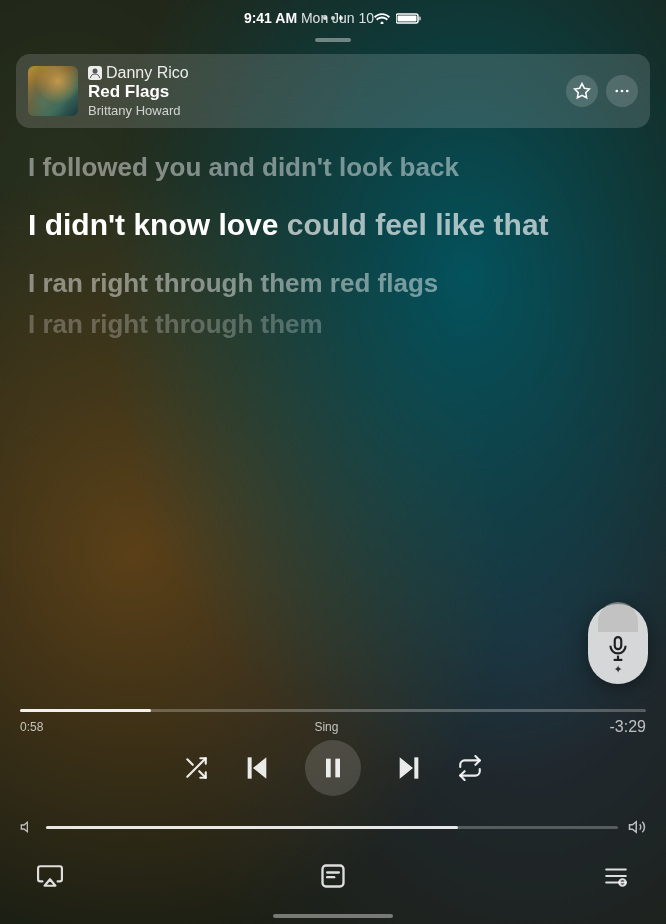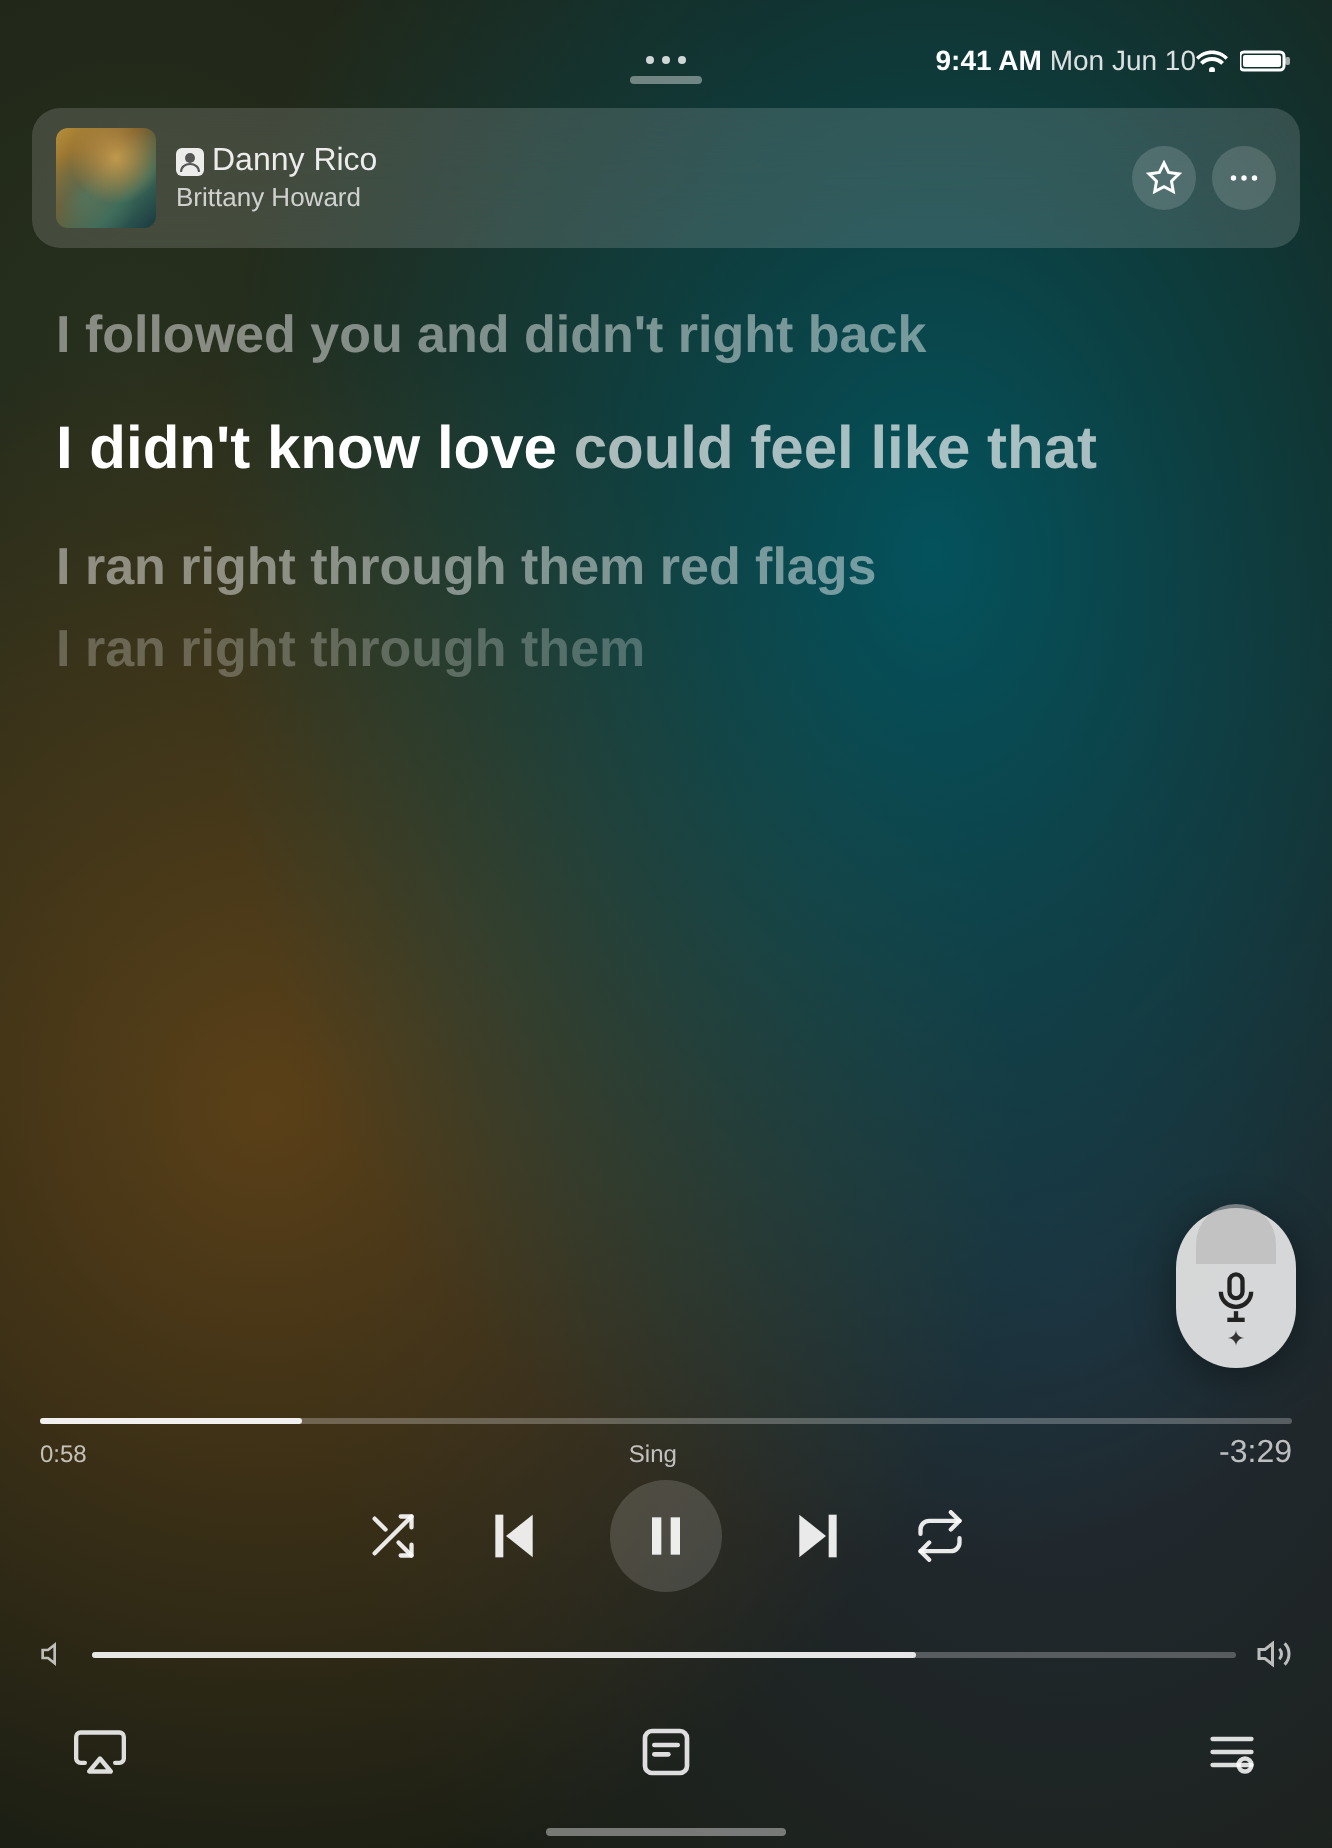--- a/index.html
+++ b/index.html
@@ -42,24 +42,23 @@
 
     
     .status-bar {
       position: absolute;
       top: 0;
       left: 0;
       right: 0;
       height: 36px;
       display: flex;
       align-items: center;
-      justify-content: flex-end;
+      justify-content: center;
       padding: 0 20px;
       z-index: 10;
-      margin-top: 12px;
     }
 
     .status-time {
       font-size: 14px;
       font-weight: 600;
       color: #fff;
     }
 
     .status-dots {
       position: absolute;
@@ -466,20 +465,21 @@
       <div class="track-user">
 
         <div class="user-icon">
           <svg width="12" height="12" viewBox="0 0 12 12" fill="#555">
             <circle cx="6" cy="4" r="2.5"></circle>
             <path d="M1.5 11c0-2.5 2-4 4.5-4s4.5 1.5 4.5 4" stroke="#555" stroke-width="1" fill="none"></path>
           </svg>
         </div>
         <span class="track-username">Danny Rico</span>
       </div>
+      <div class="track-title">Red Flags</div>
       <div class="track-artist">Brittany Howard</div>
     </div>
     <div class="card-actions">
       <button class="card-action-btn" title="Favorite">
 
         <svg width="18" height="18" viewBox="0 0 24 24" fill="none" stroke="white" stroke-width="2">
           <polygon points="12,2 15.09,8.26 22,9.27 17,14.14 18.18,21.02 12,17.77 5.82,21.02 7,14.14 2,9.27 8.91,8.26"></polygon>
         </svg>
       </button>
       <button class="card-action-btn" title="More">
@@ -488,21 +488,21 @@
           <circle cx="5" cy="12" r="1.8"></circle>
           <circle cx="12" cy="12" r="1.8"></circle>
           <circle cx="19" cy="12" r="1.8"></circle>
         </svg>
       </button>
     </div>
   </div>
 
   <div class="lyrics-container">
 
-    <div class="lyric-line lyric-past">I followed you and didn't right back</div>
+    <div class="lyric-line lyric-past">I followed you and didn't look back</div>
 
     <div class="lyric-line lyric-active">
       <span class="word-highlight">I didn't know love</span>
       <span class="word-normal"> <span>could feel like that</span></span>
     </div>
 
     <div class="lyric-line lyric-future">I ran right through them red flags</div>
 
     <div class="lyric-line lyric-far">I ran right through them</div>
   </div>

